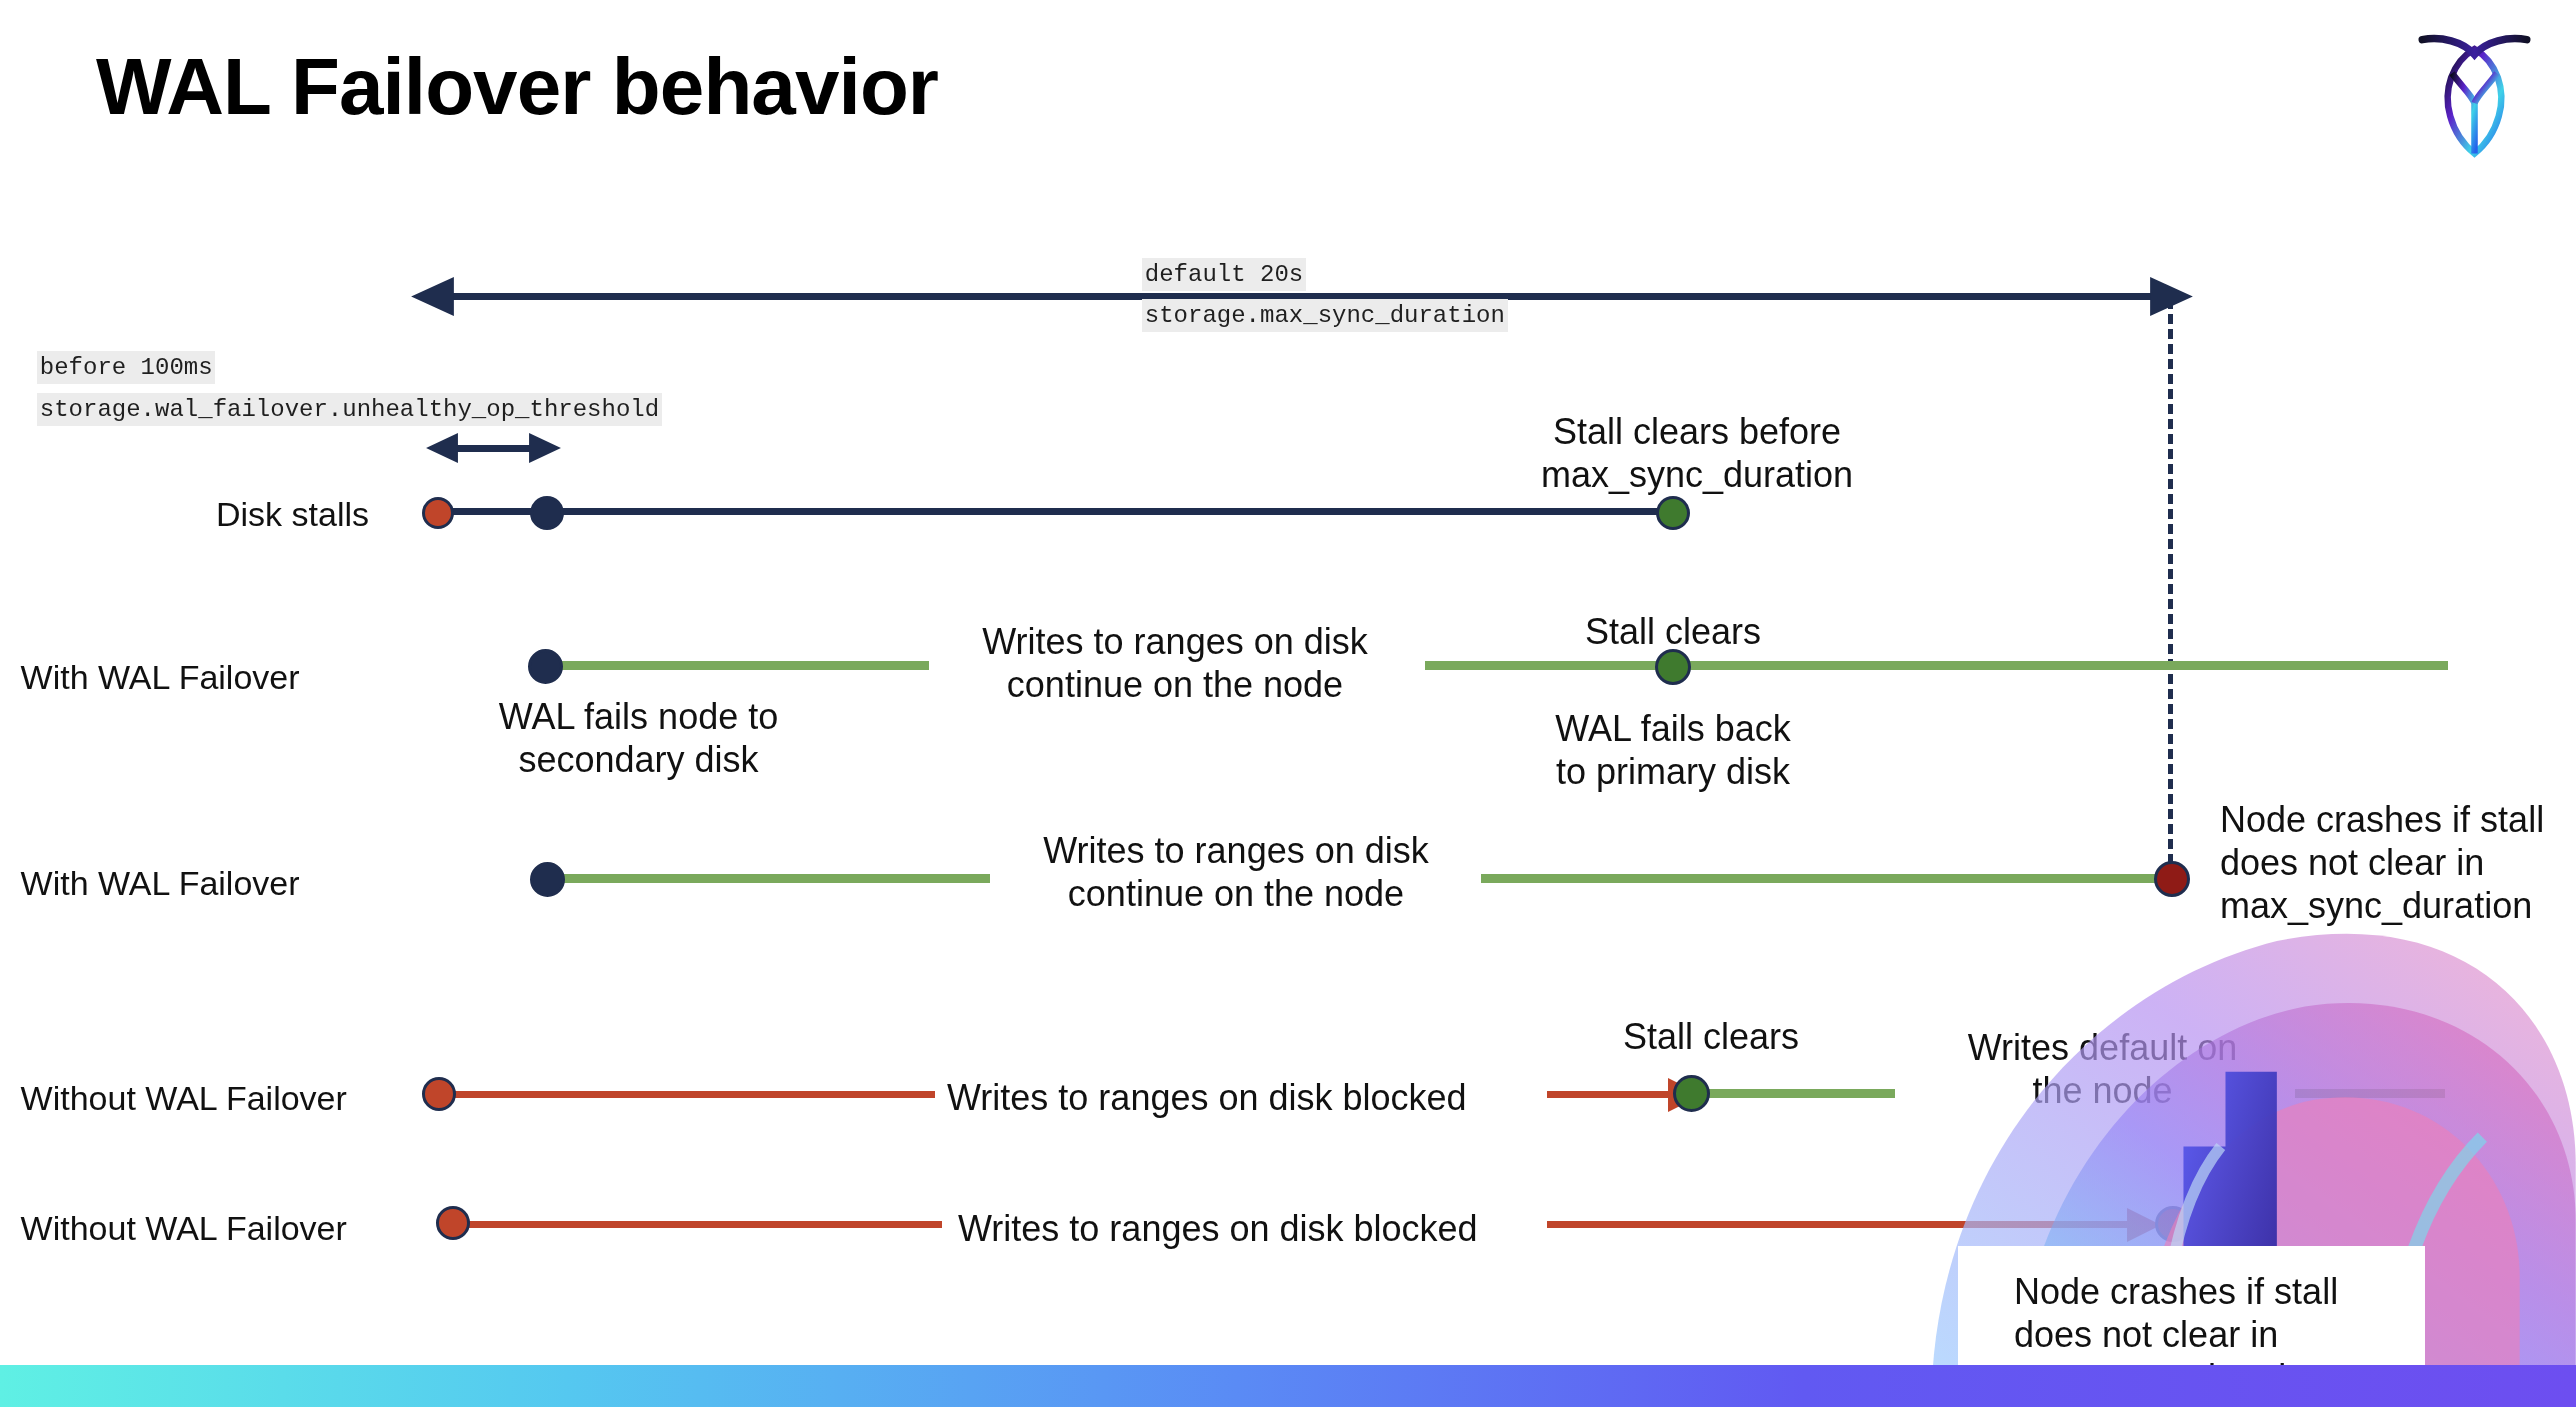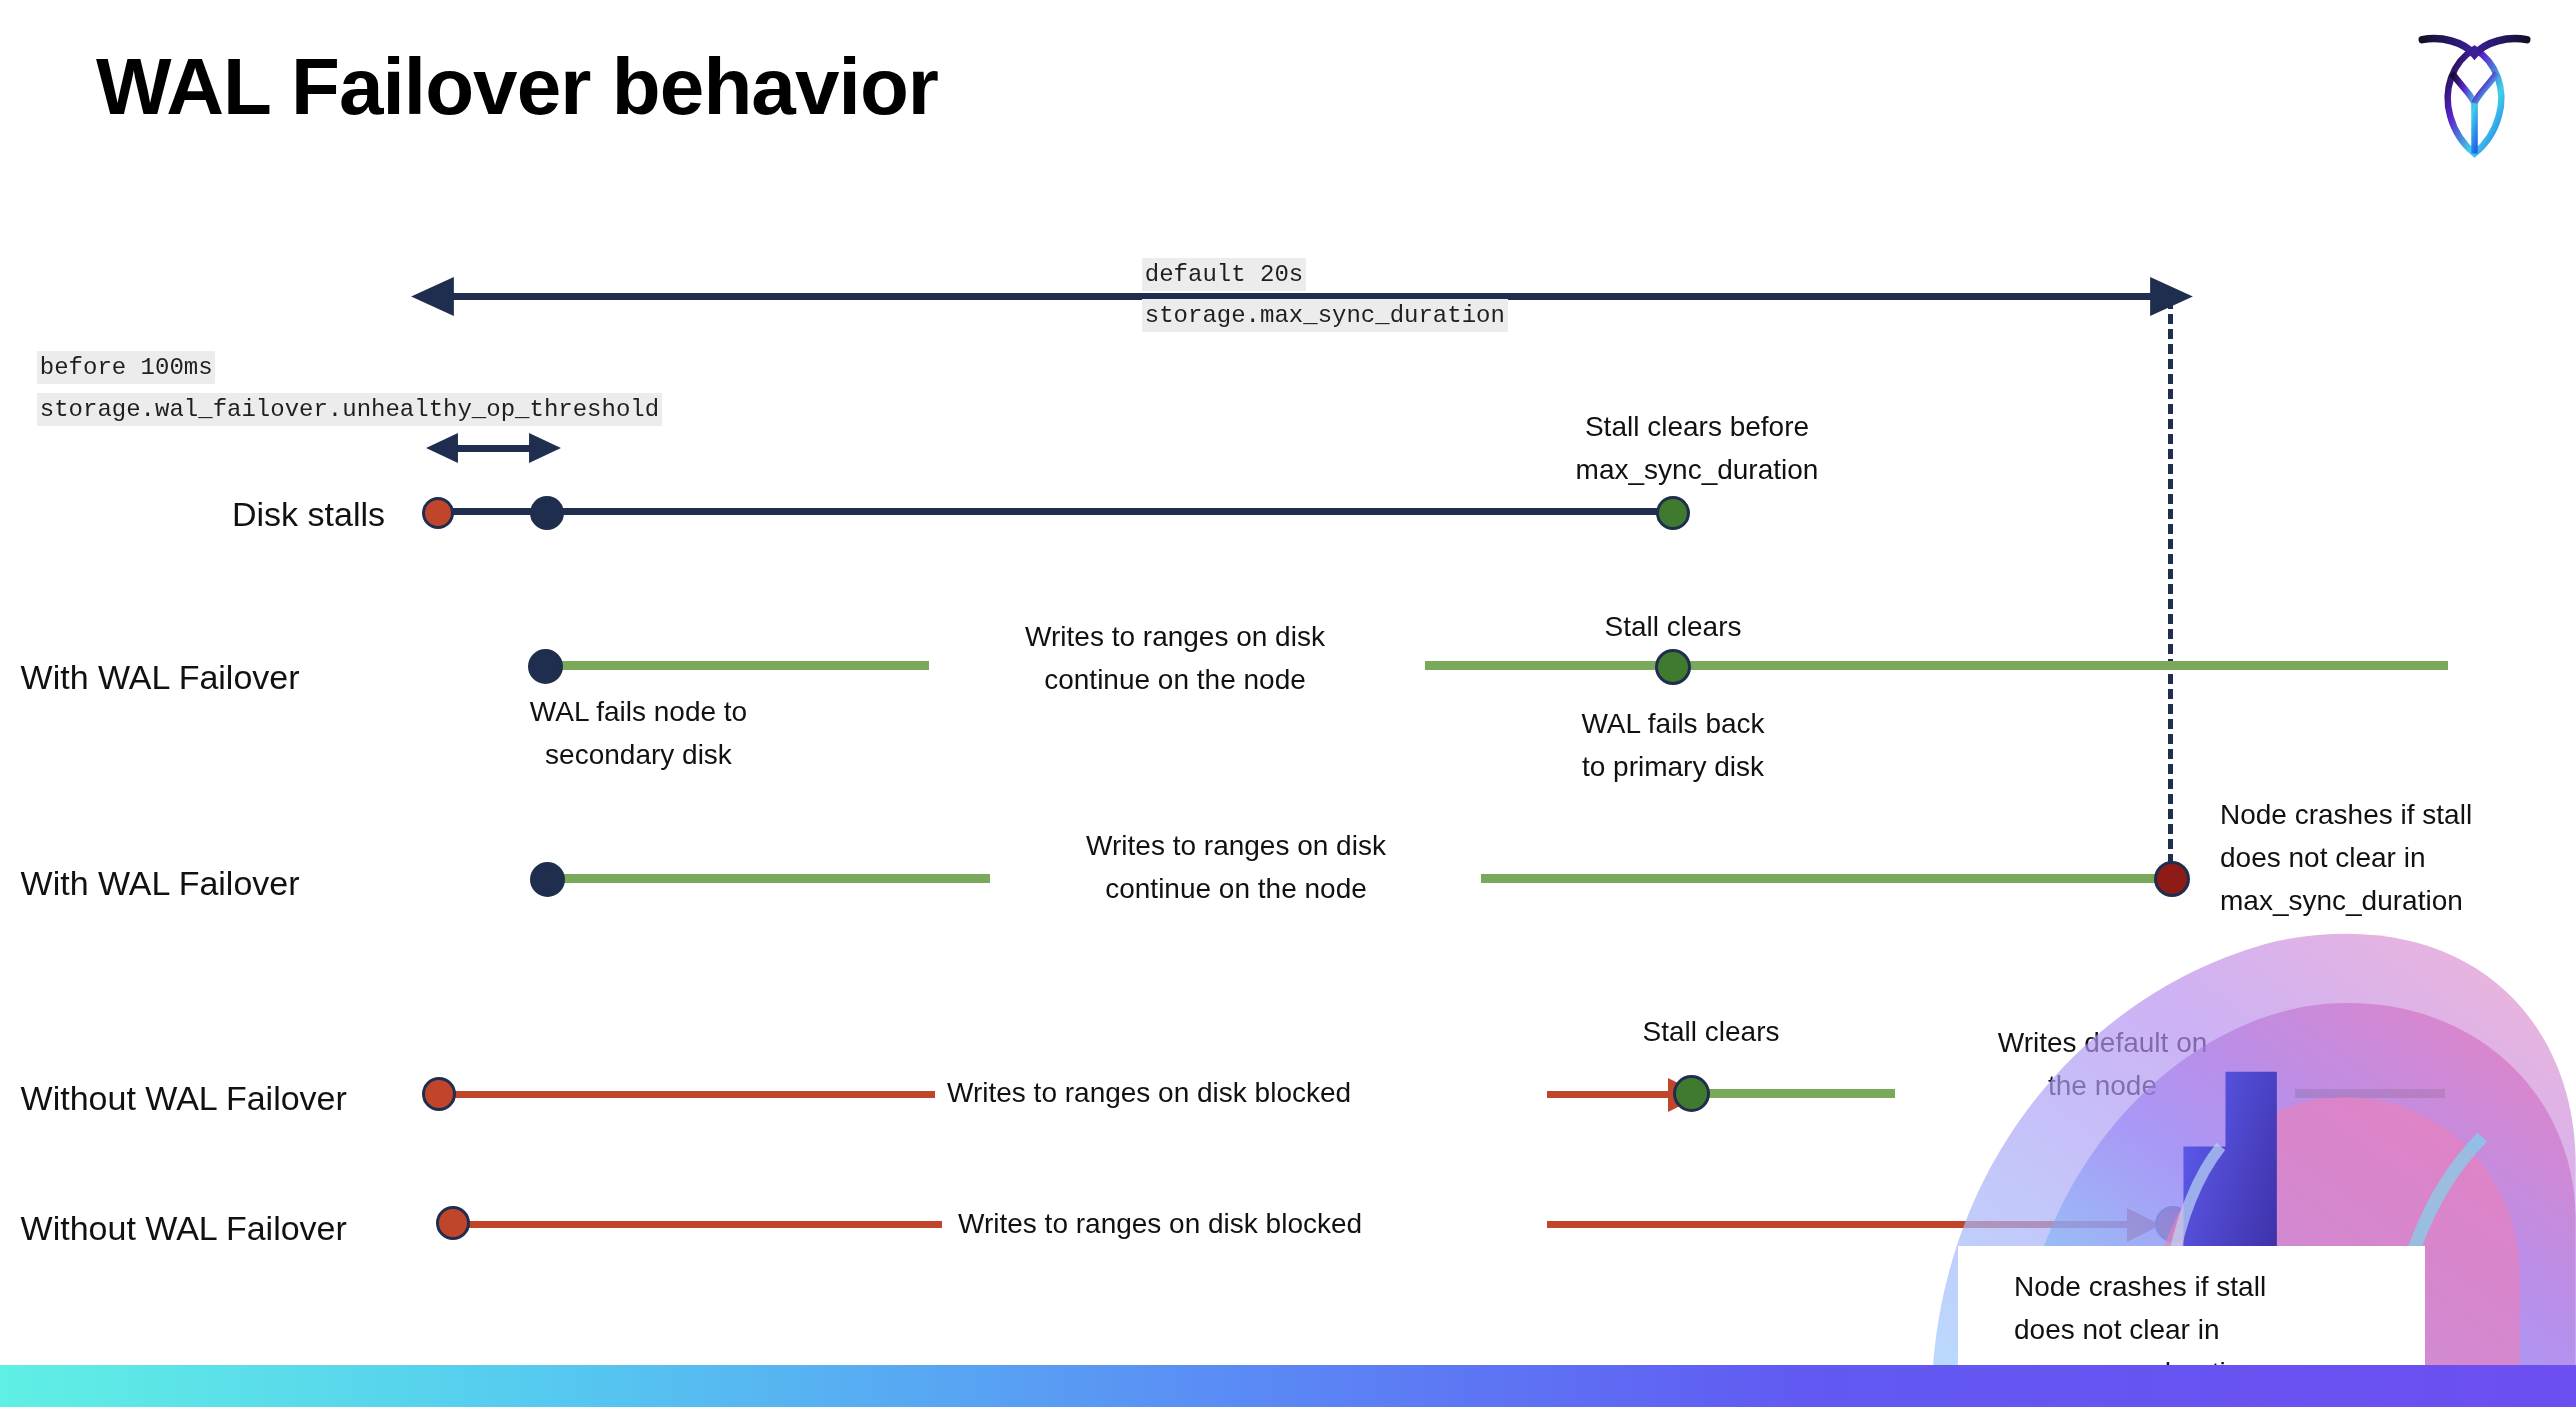--- a/index.html
+++ b/index.html
@@ -31,21 +31,21 @@
     font-size:24px;color:#1f1f1f;
     background:#ececec;
     white-space:nowrap;
     line-height:1.32;
     padding:0.9px 2.8px;
   }
 
   
   .lbl{
     position:absolute;
-    font-size:28px;color:#111111;
+    font-size:36px;color:#111111;
     line-height:1.26;
     white-space:nowrap;
   }
   .lbl.ctr{text-align:center;}
 
   .rowlabel{
     position:absolute;
     font-size:34px;color:#111111;
     white-space:nowrap;
     line-height:1.2;
@@ -132,21 +132,21 @@
   <div class="chip" style="left:37px;top:393px;">storage.wal_failover.unhealthy_op_threshold</div>
 
   <div class="line navy-line" style="left:447px;top:445px;width:84px;"></div>
   <svg class="line" style="left:426px;top:433px;" width="32" height="30" viewBox="0 0 34 32">
     <polygon points="0,16 34,0 34,32" fill="#1f2d4e"></polygon>
   </svg>
   <svg class="line" style="left:529px;top:433px;" width="32" height="30" viewBox="0 0 34 32">
     <polygon points="34,16 0,0 0,32" fill="#1f2d4e"></polygon>
   </svg>
 
-  <div class="rowlabel" style="left:232px;top:494px;">Disk stalls</div>
+  <div class="rowlabel" style="left:216px;top:494px;">Disk stalls</div>
 
   <div class="line navy-line" style="left:437px;top:508px;width:1243px;"></div>
 
   <div class="dot dot-red" style="left:422px;top:497px;width:32px;height:32px;"></div>
   <div class="dot dot-navy" style="left:530px;top:496px;width:34px;height:34px;"></div>
   <div class="dot dot-green" style="left:1656px;top:496px;width:34px;height:34px;"></div>
 
   <div class="lbl ctr" style="left:1529px;top:409px;width:336px;">Stall clears before</div>
   <div class="lbl ctr" style="left:1529px;top:452px;width:336px;">max_sync_duration</div>
 

